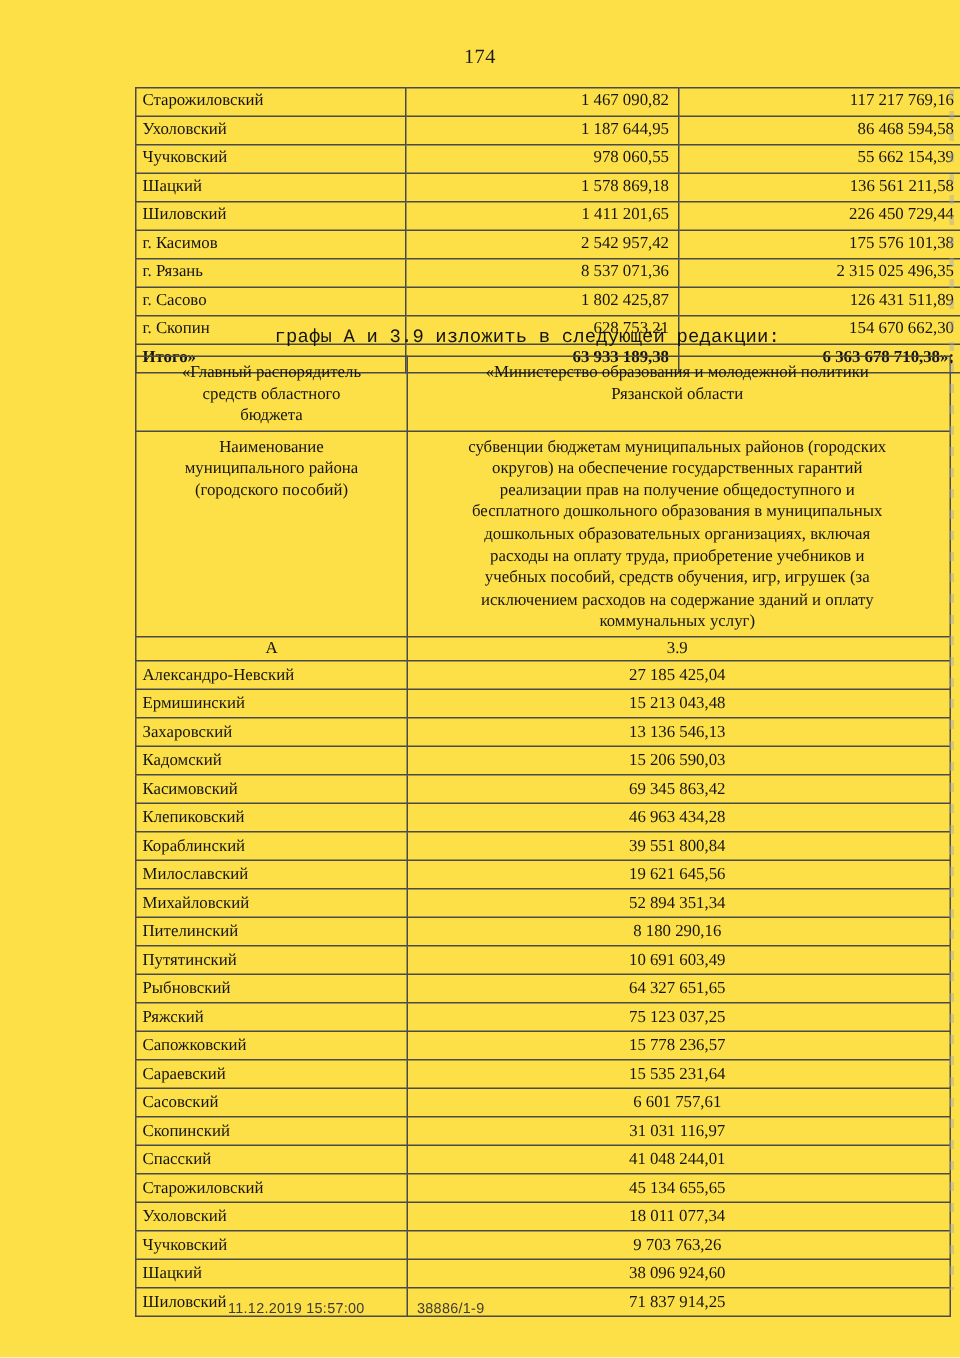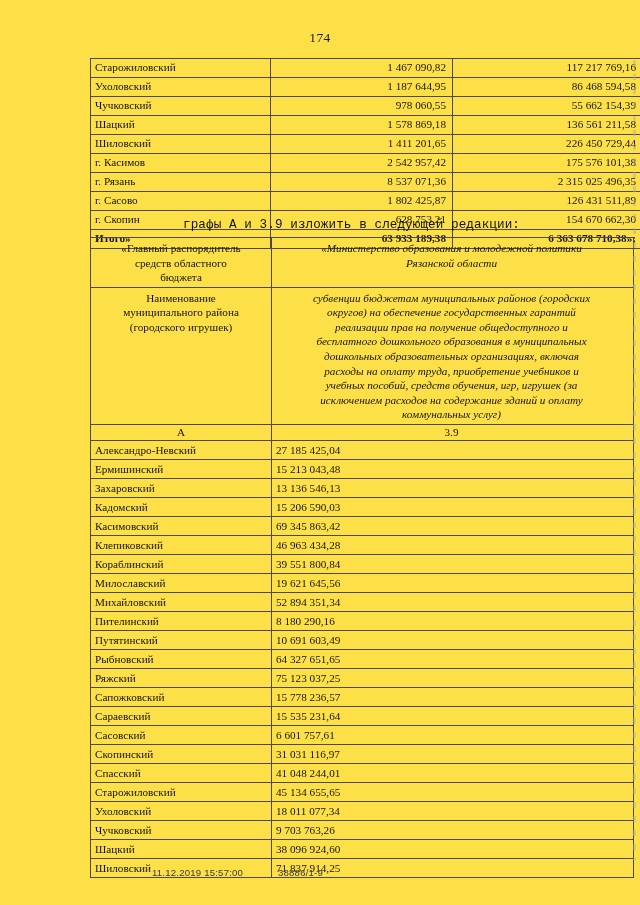--- a/index.html
+++ b/index.html
@@ -74,33 +74,32 @@
   }
 
   
   .t2 {
     position: absolute;
     left: 90px;
     top: 237px;
     width: 523px;
   }
   .t2 td.name  { width: 172px; text-align: left; }
-  .t2 td.value { width: 351px; text-align: left; padding-right: 6px; }
+  .t2 td.value { width: 351px; text-align: center; padding-right: 6px; }
   .t2 td.h-left {
     text-align: center;
     vertical-align: top;
     padding-top: 3px;
     line-height: 1.30;
   }
   .t2 td.h-right {
     text-align: center;
     vertical-align: top;
     padding-top: 3px;
     line-height: 1.30;
-    font-style: italic;
   }
   .t2 td.colid { text-align: center; }
   .t2 tbody tr.data td { height: 15px; }
 
   .hdr-line { display: block; }
 
   
   .footer {
     position: absolute;
     left: 0;
@@ -214,21 +213,21 @@
           </td>
           <td class="value h-right">
             <span class="hdr-line">«Министерство образования и молодежной политики</span>
             <span class="hdr-line">Рязанской области</span>
           </td>
         </tr>
         <tr>
           <td class="name h-left">
             <span class="hdr-line">Наименование</span>
             <span class="hdr-line">муниципального района</span>
-            <span class="hdr-line">(городского игрушек)</span>
+            <span class="hdr-line">(городского пособий)</span>
           </td>
           <td class="value h-right">
             <span class="hdr-line">субвенции бюджетам муниципальных районов (городских</span>
             <span class="hdr-line">округов) на обеспечение государственных гарантий</span>
             <span class="hdr-line">реализации прав на получение общедоступного и</span>
             <span class="hdr-line">бесплатного дошкольного образования в муниципальных</span>
             <span class="hdr-line">дошкольных образовательных организациях, включая</span>
             <span class="hdr-line">расходы на оплату труда, приобретение учебников и</span>
             <span class="hdr-line">учебных пособий, средств обучения, игр, игрушек (за</span>
             <span class="hdr-line">исключением расходов на содержание зданий и оплату</span>

